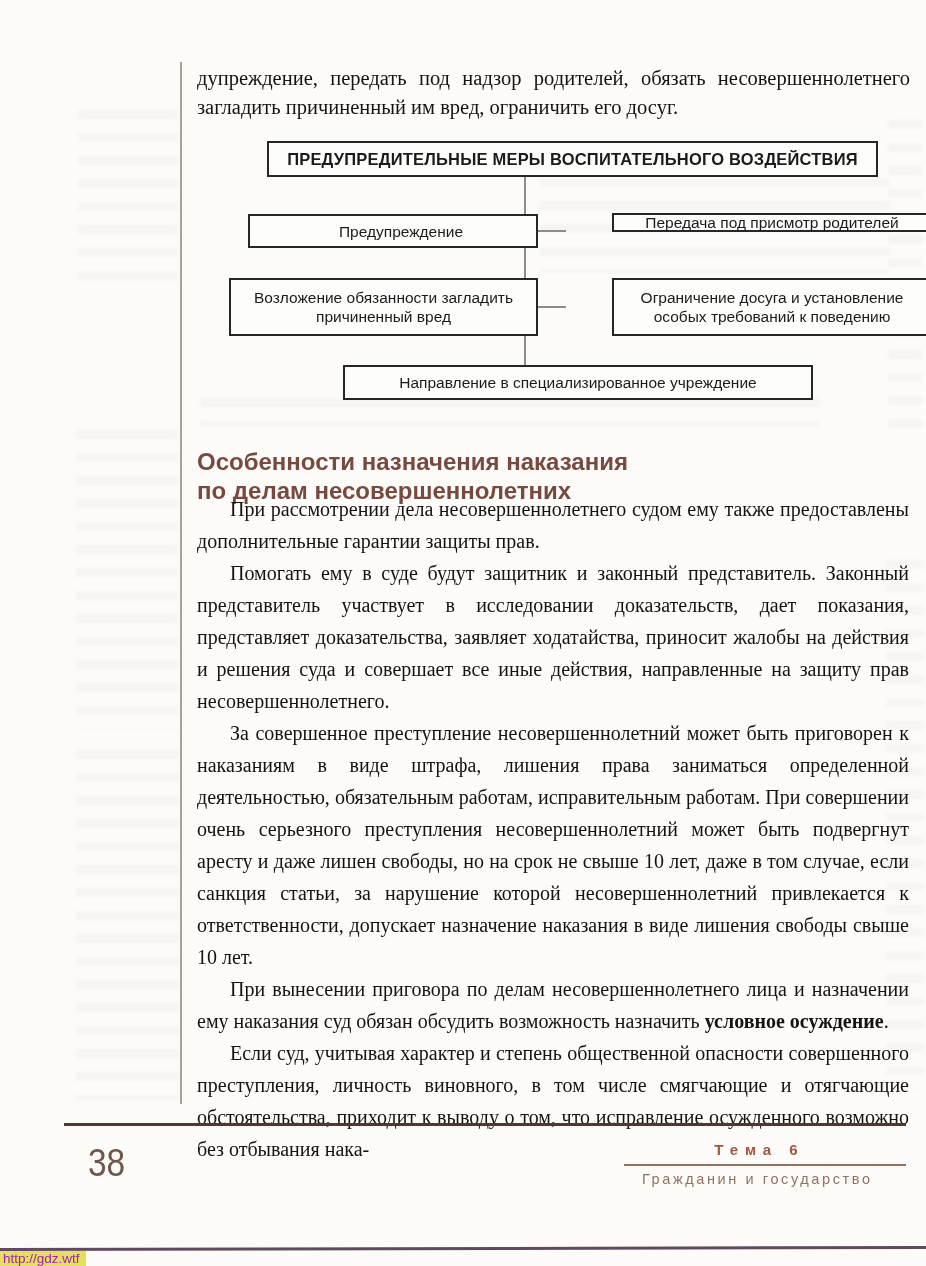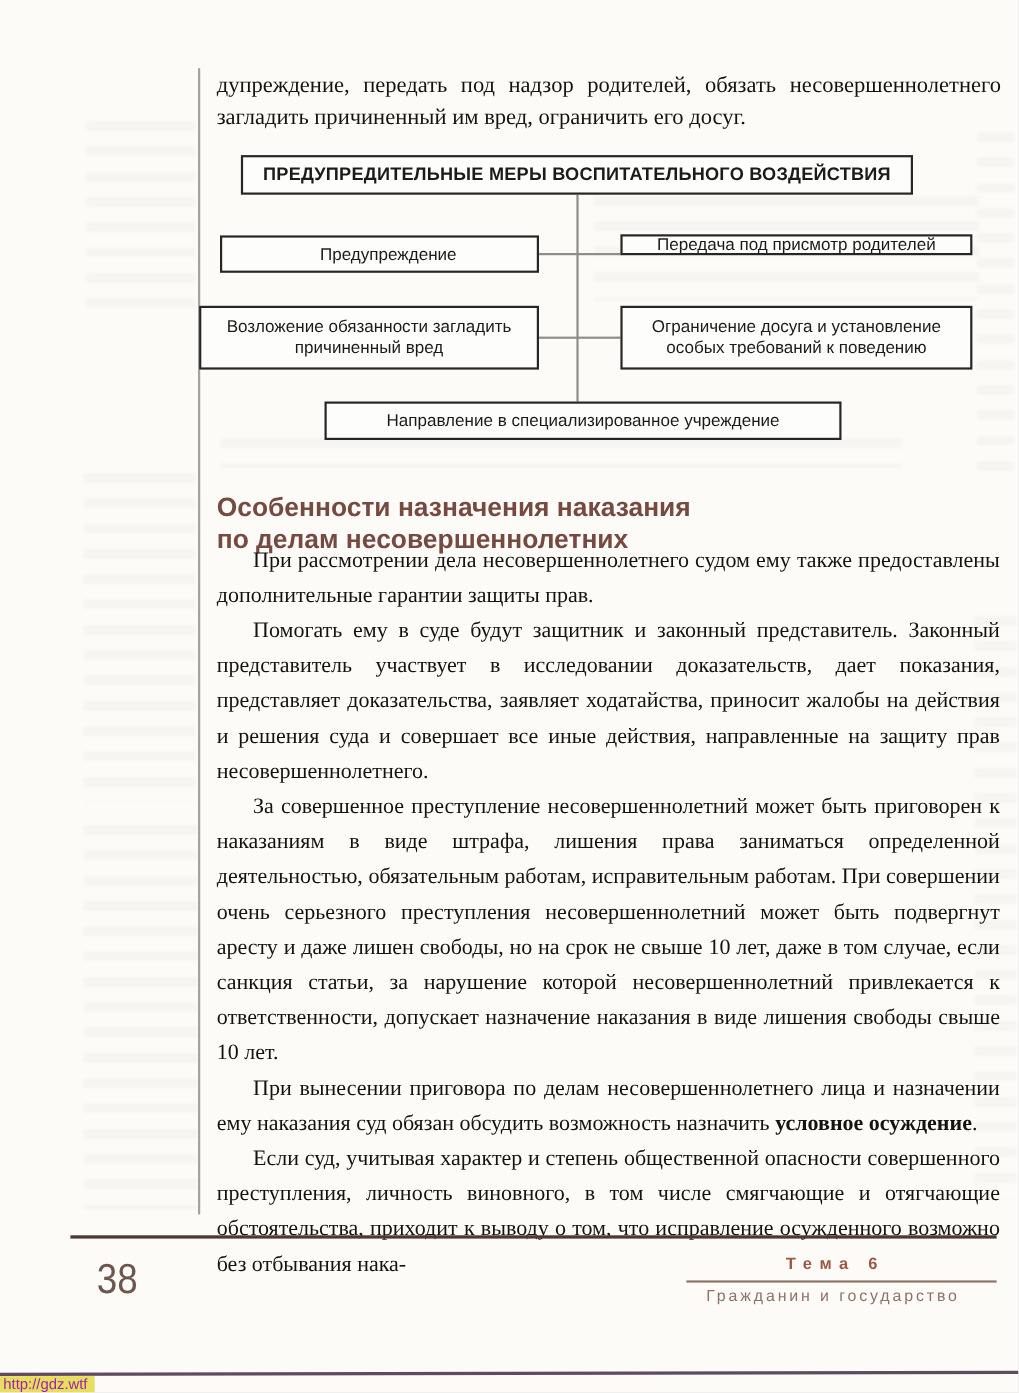--- a/index.html
+++ b/index.html
@@ -35,20 +35,21 @@
   .dbox{
     position:absolute;
     box-sizing:border-box;
     border:2px solid #262626;
     background:#fdfdfb;
     display:flex;align-items:center;justify-content:center;
     text-align:center;
     font-family:"Liberation Sans", sans-serif;
     font-size:15.5px;line-height:19px;color:#1b1b1b;
     padding:2px 8px;
+    margin-left:48px;
   }
   .dbox.title{
     left:219px;top:141px;width:611px;height:36px;
     font-weight:bold;font-size:16.5px;letter-spacing:.2px;
   }
   .dline{position:absolute;background:#8f8d8a;}
   .b1{left:200px;top:214px;width:290px;height:34px;padding-left:24px;}
   .b2{left:564px;top:213px;width:320px;height:19px;}
   .b3{left:181px;top:278px;width:309px;height:58px;}
   .b4{left:564px;top:278px;width:320px;height:58px;}

